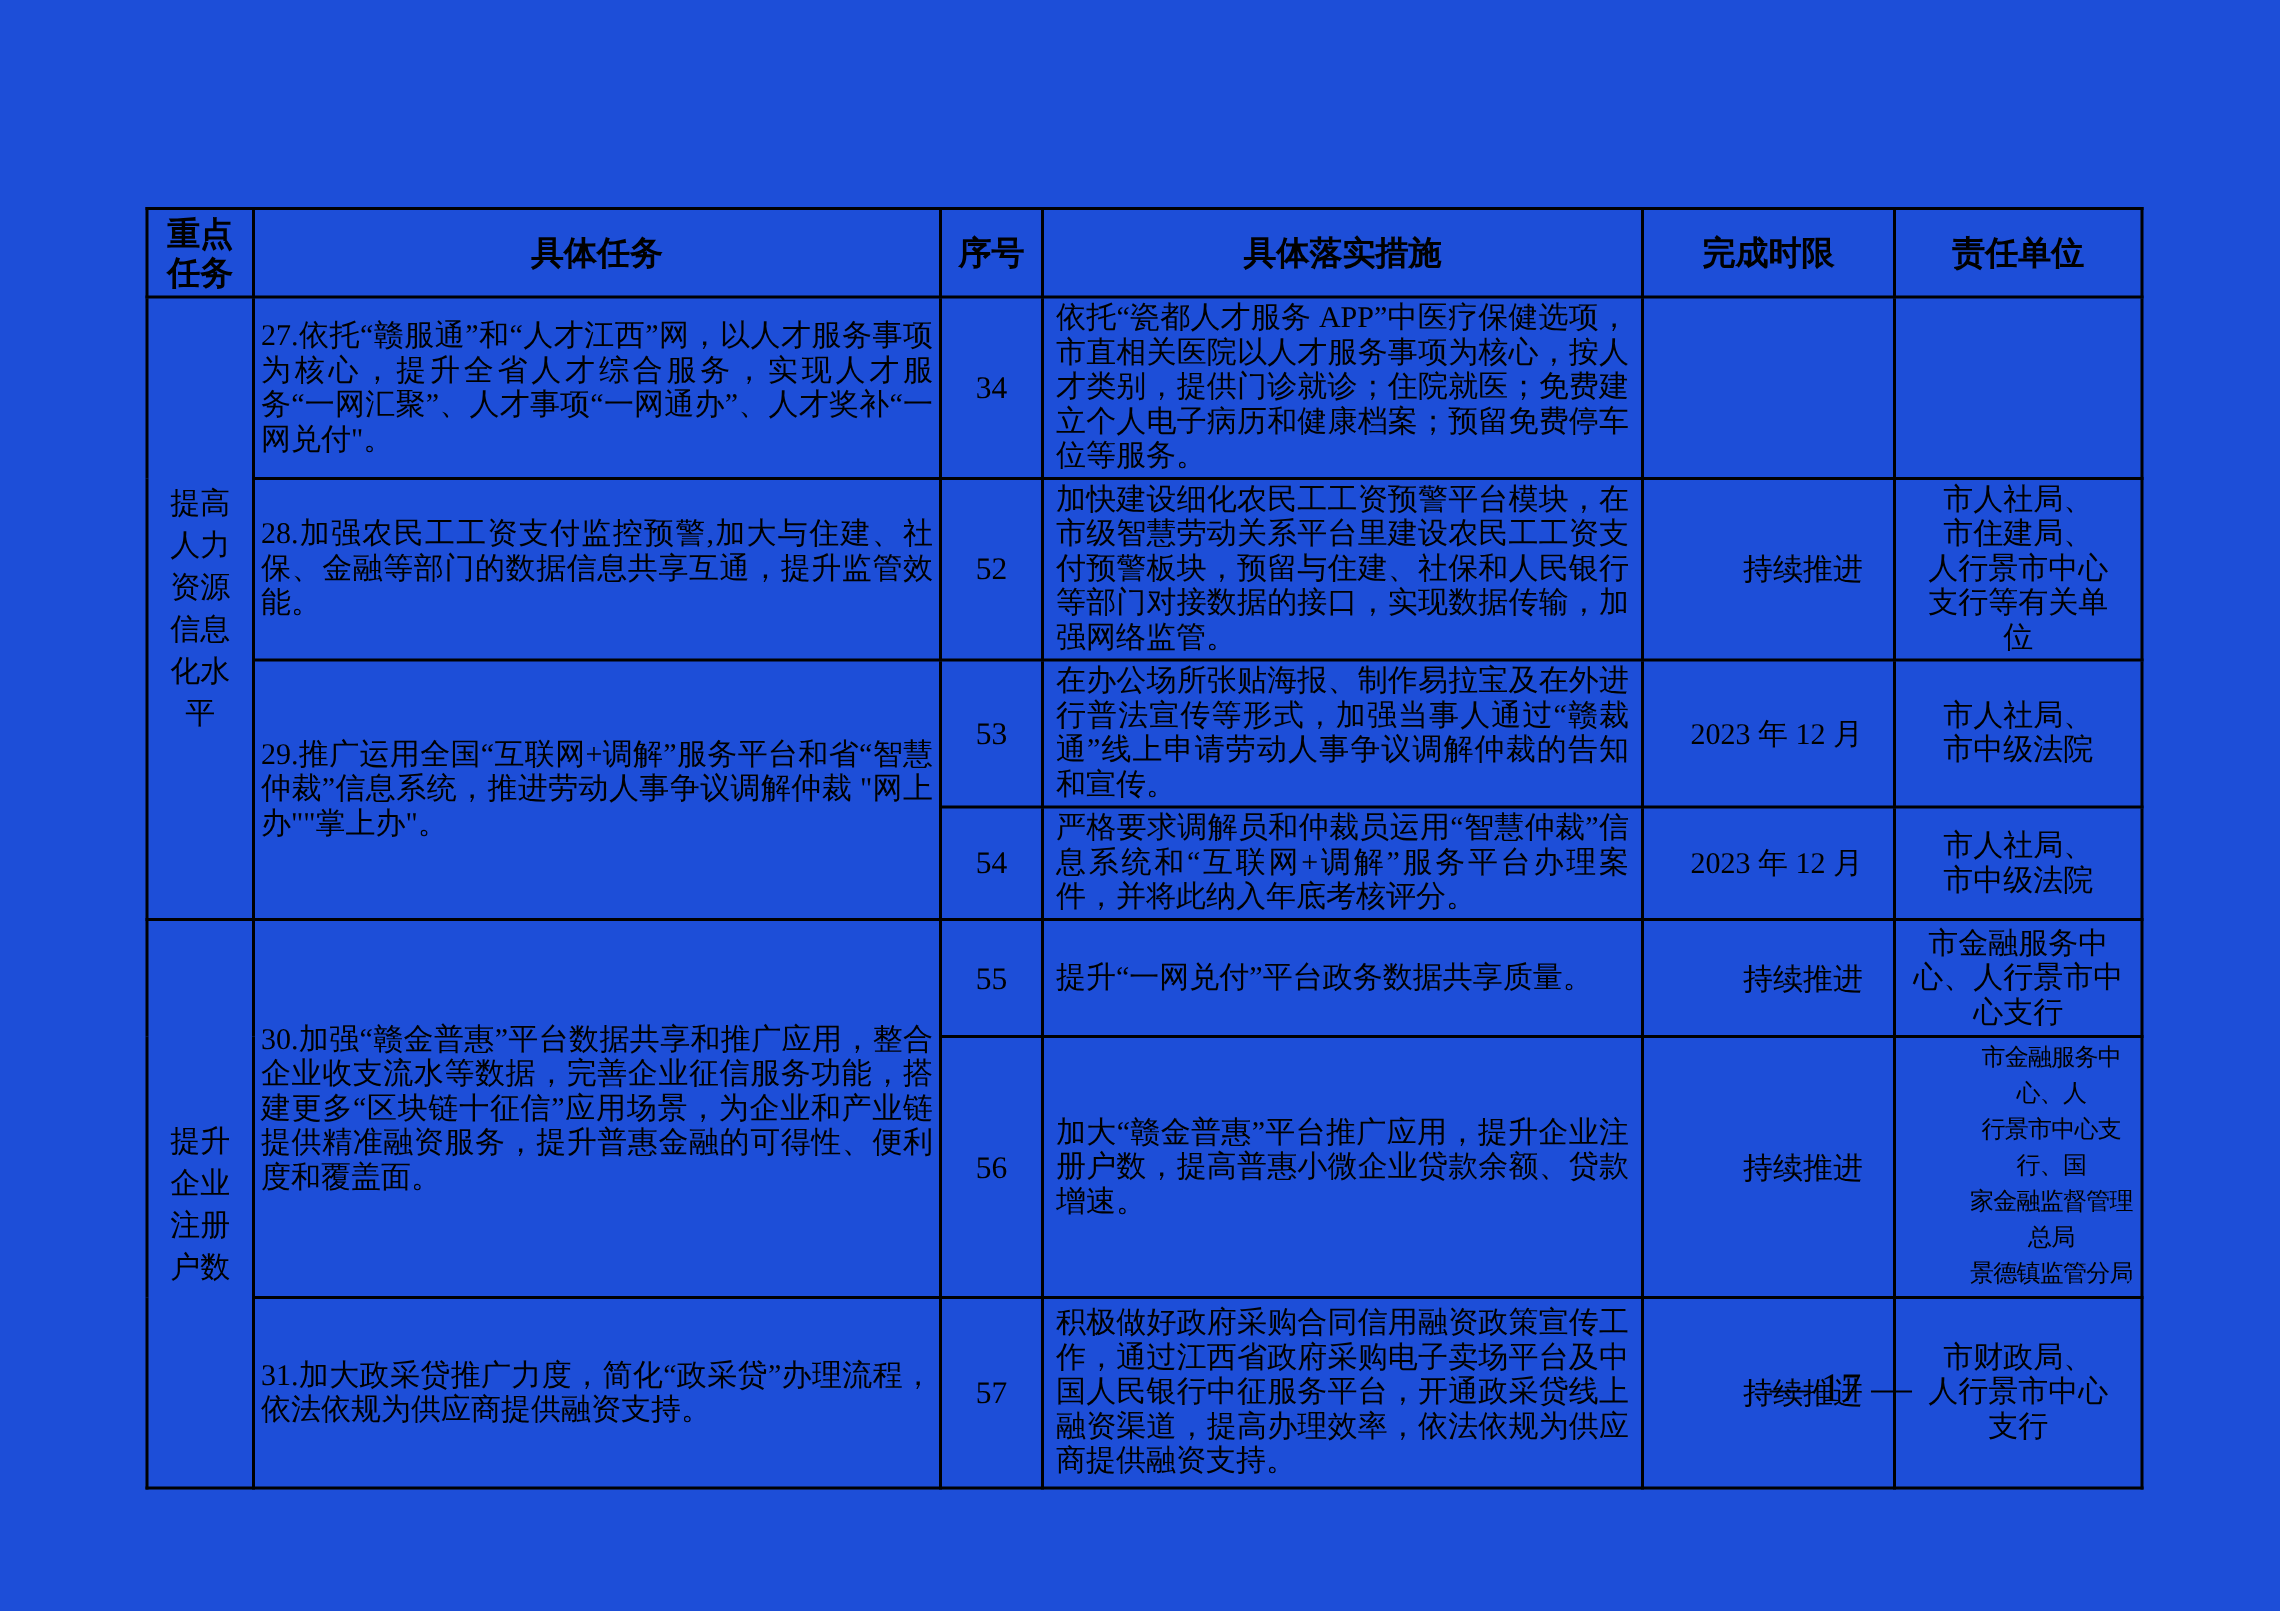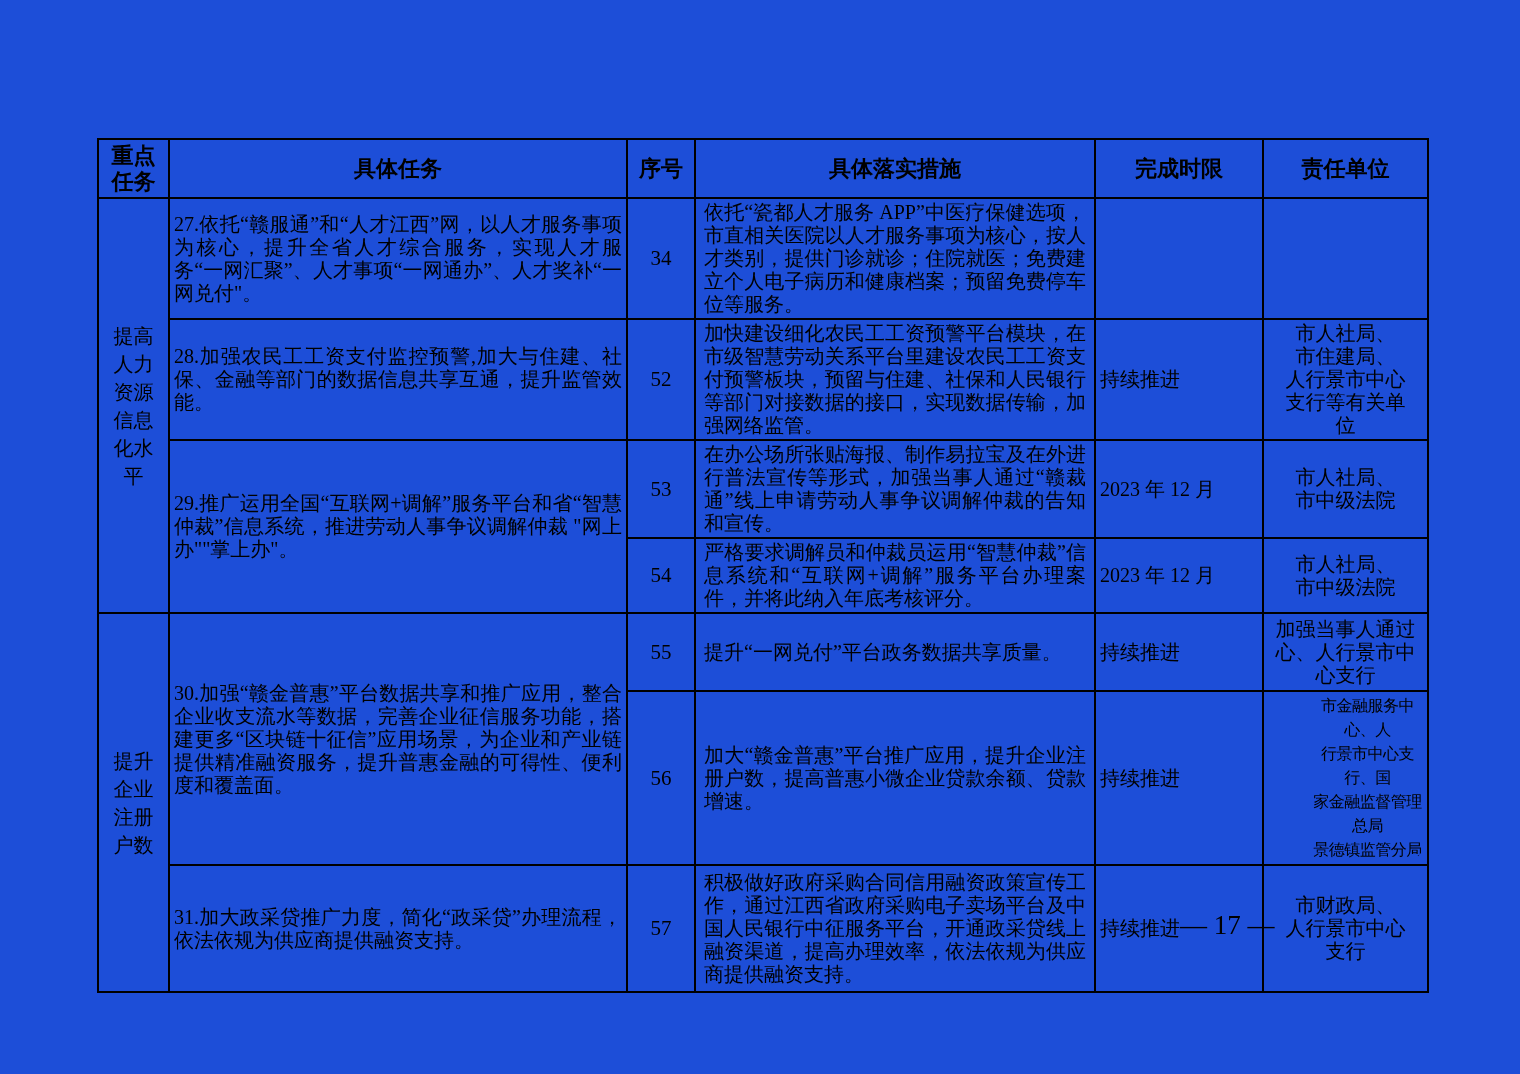--- a/index.html
+++ b/index.html
@@ -76,22 +76,22 @@
   td.measure {
     font-size: 20px;
     line-height: 23px;
     text-align: justify;
     text-justify: inter-ideograph;
     padding: 2px 8px;
     margin-top: 25px;
   }
   td.deadline {
     font-size: 20px;
-    text-align: left;
-    padding: 2px 4px;
+    text-align: right;
+    padding: 2px 20px;
   }
   td.unit {
     font-size: 20px;
     line-height: 23px;
     text-align: center;
     white-space: pre-line;
     padding: 2px 4px;
     border-radius: 27px;
   }
   td.unit-condensed {
@@ -173,21 +173,21 @@
       <td class="unit">市人社局、
 市中级法院</td>
     </tr>
 
     <tr class="h-r55">
       <td class="keytask" rowspan="3">提升企业注册户数</td>
       <td class="task" rowspan="2">30.加强“赣金普惠”平台数据共享和推广应用，整合企业收支流水等数据，完善企业征信服务功能，搭建更多“区块链十征信”应用场景，为企业和产业链提供精准融资服务，提升普惠金融的可得性、便利度和覆盖面。</td>
       <td class="idx">55</td>
       <td class="measure">提升“一网兑付”平台政务数据共享质量。</td>
       <td class="deadline">持续推进</td>
-      <td class="unit">加强当事人通过
+      <td class="unit">市金融服务中
 心、人行景市中
 心支行</td>
     </tr>
 
     <tr class="h-r56">
       <td class="idx">56</td>
       <td class="measure">加大“赣金普惠”平台推广应用，提升企业注册户数，提高普惠小微企业贷款余额、贷款增速。</td>
       <td class="deadline">持续推进</td>
       <td class="unit unit-condensed">市金融服务中心、人
 行景市中心支行、国

